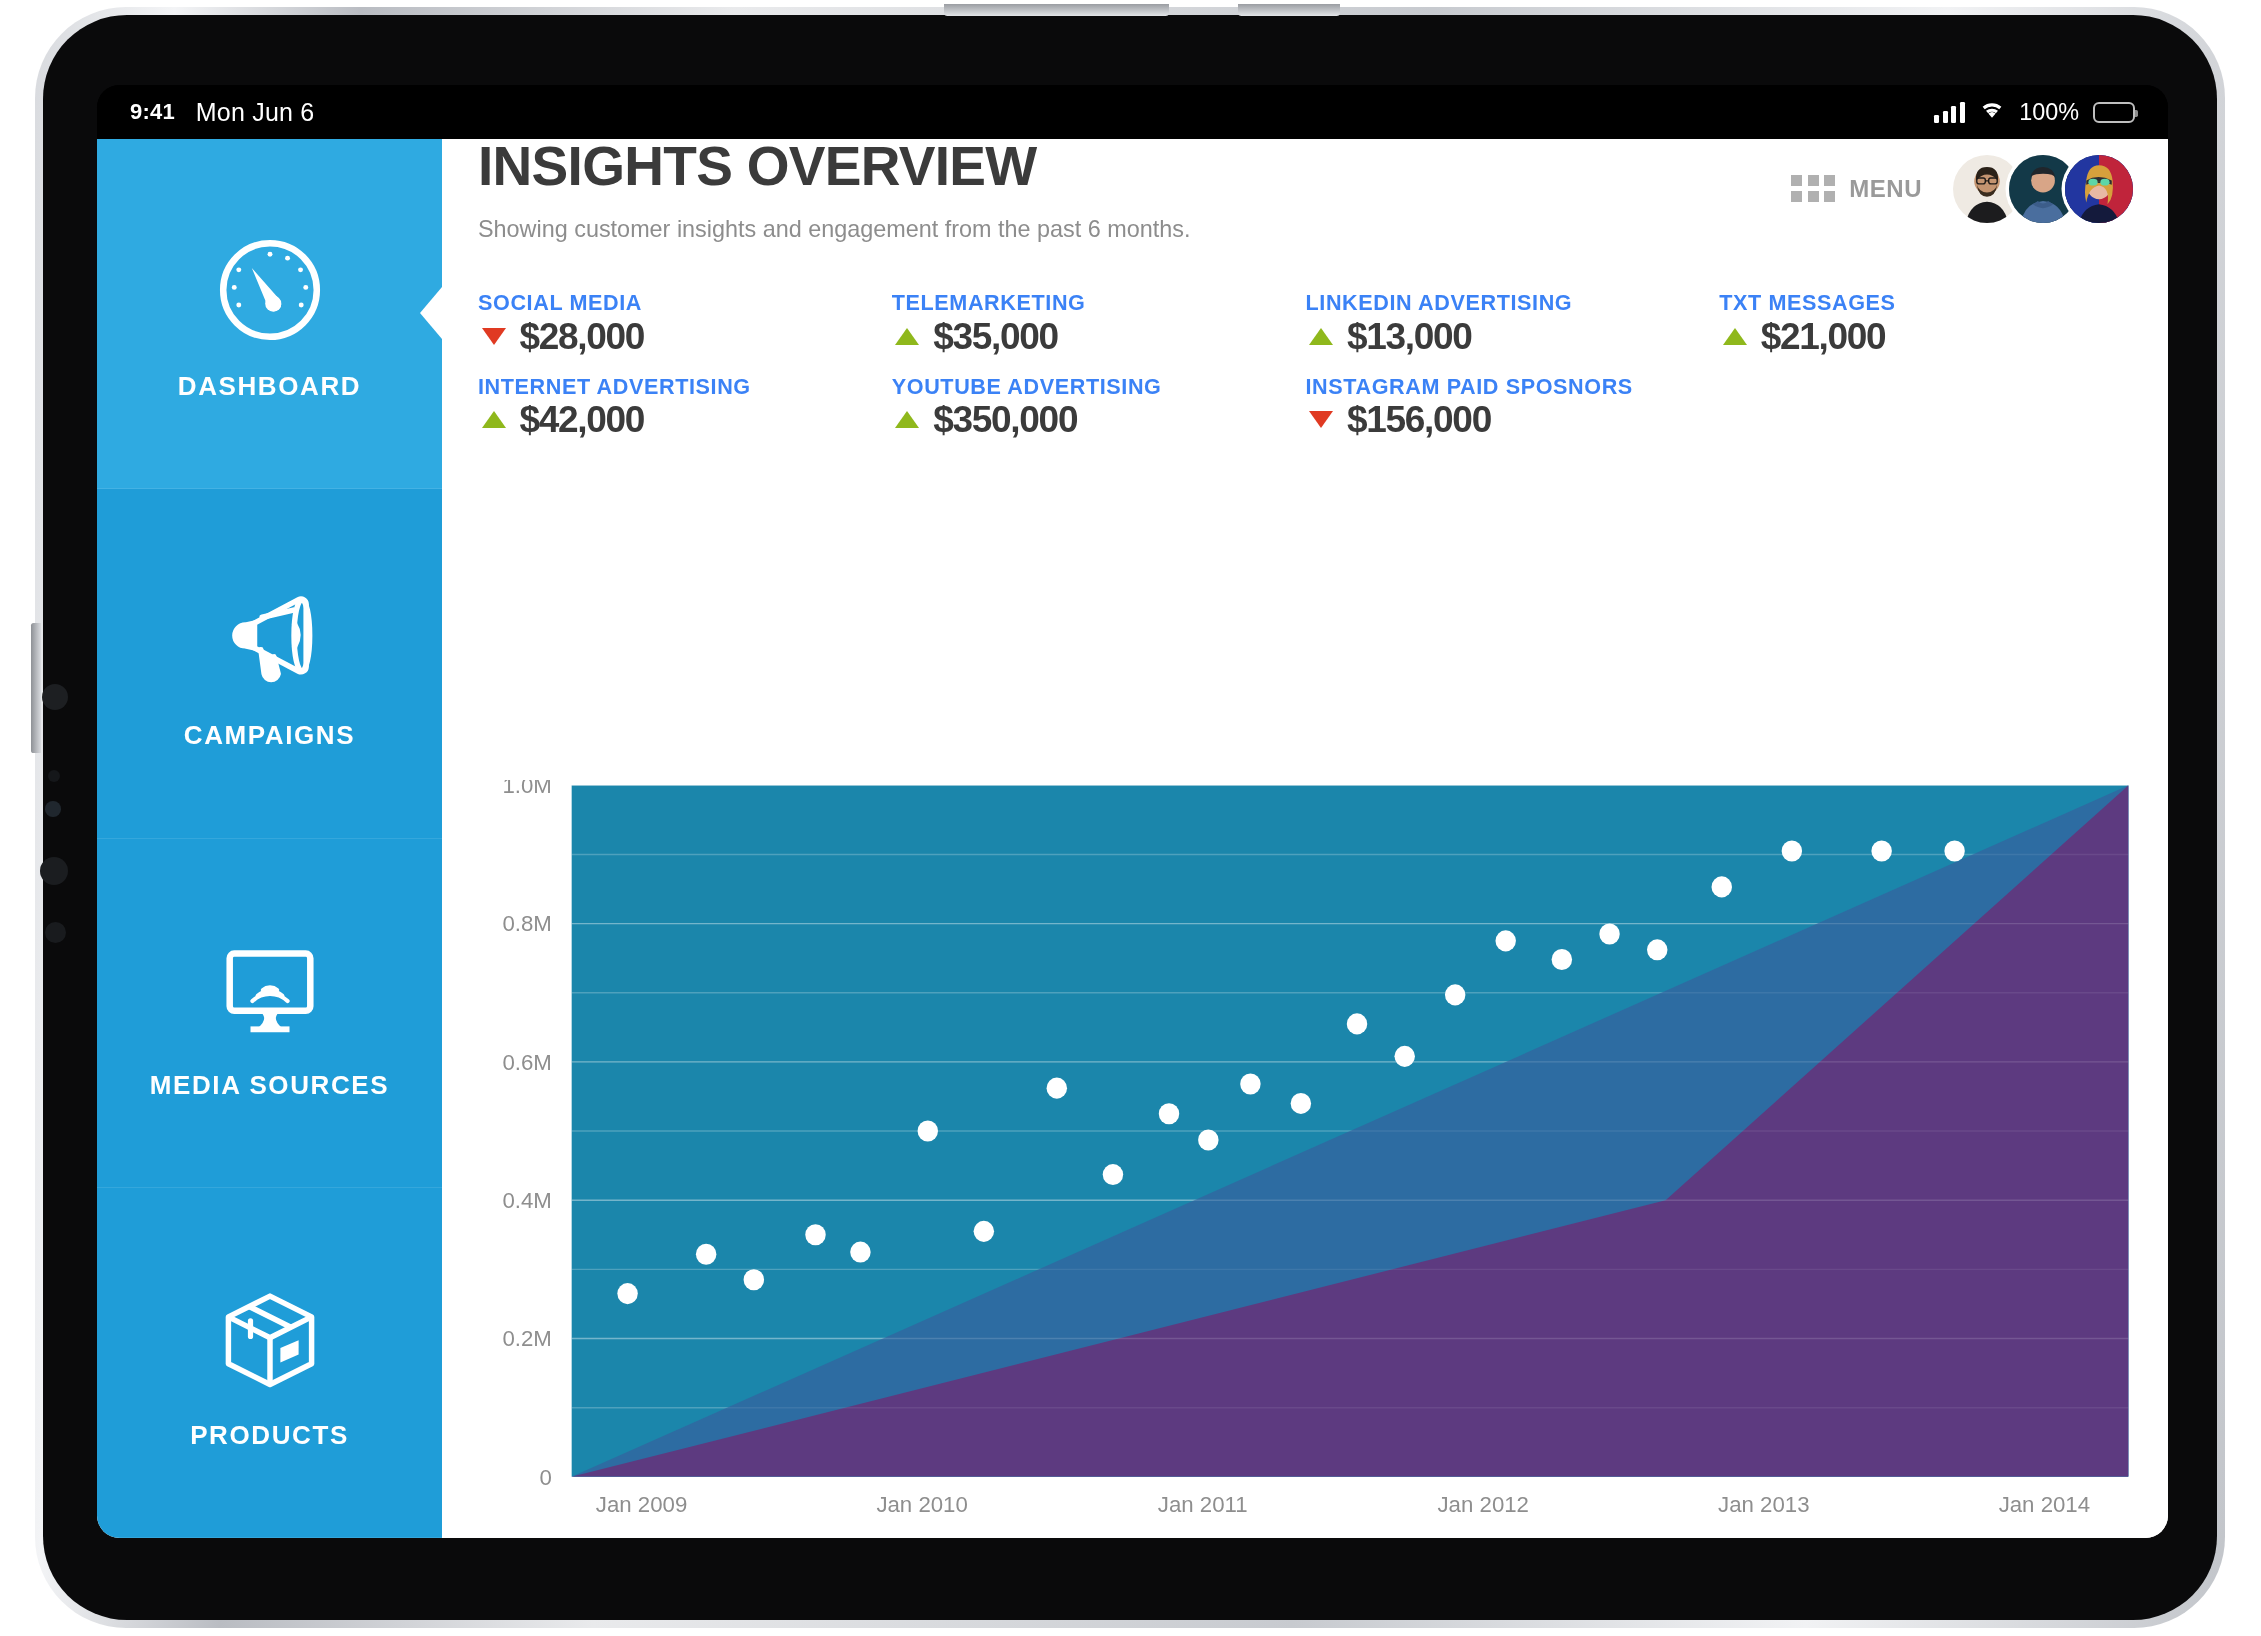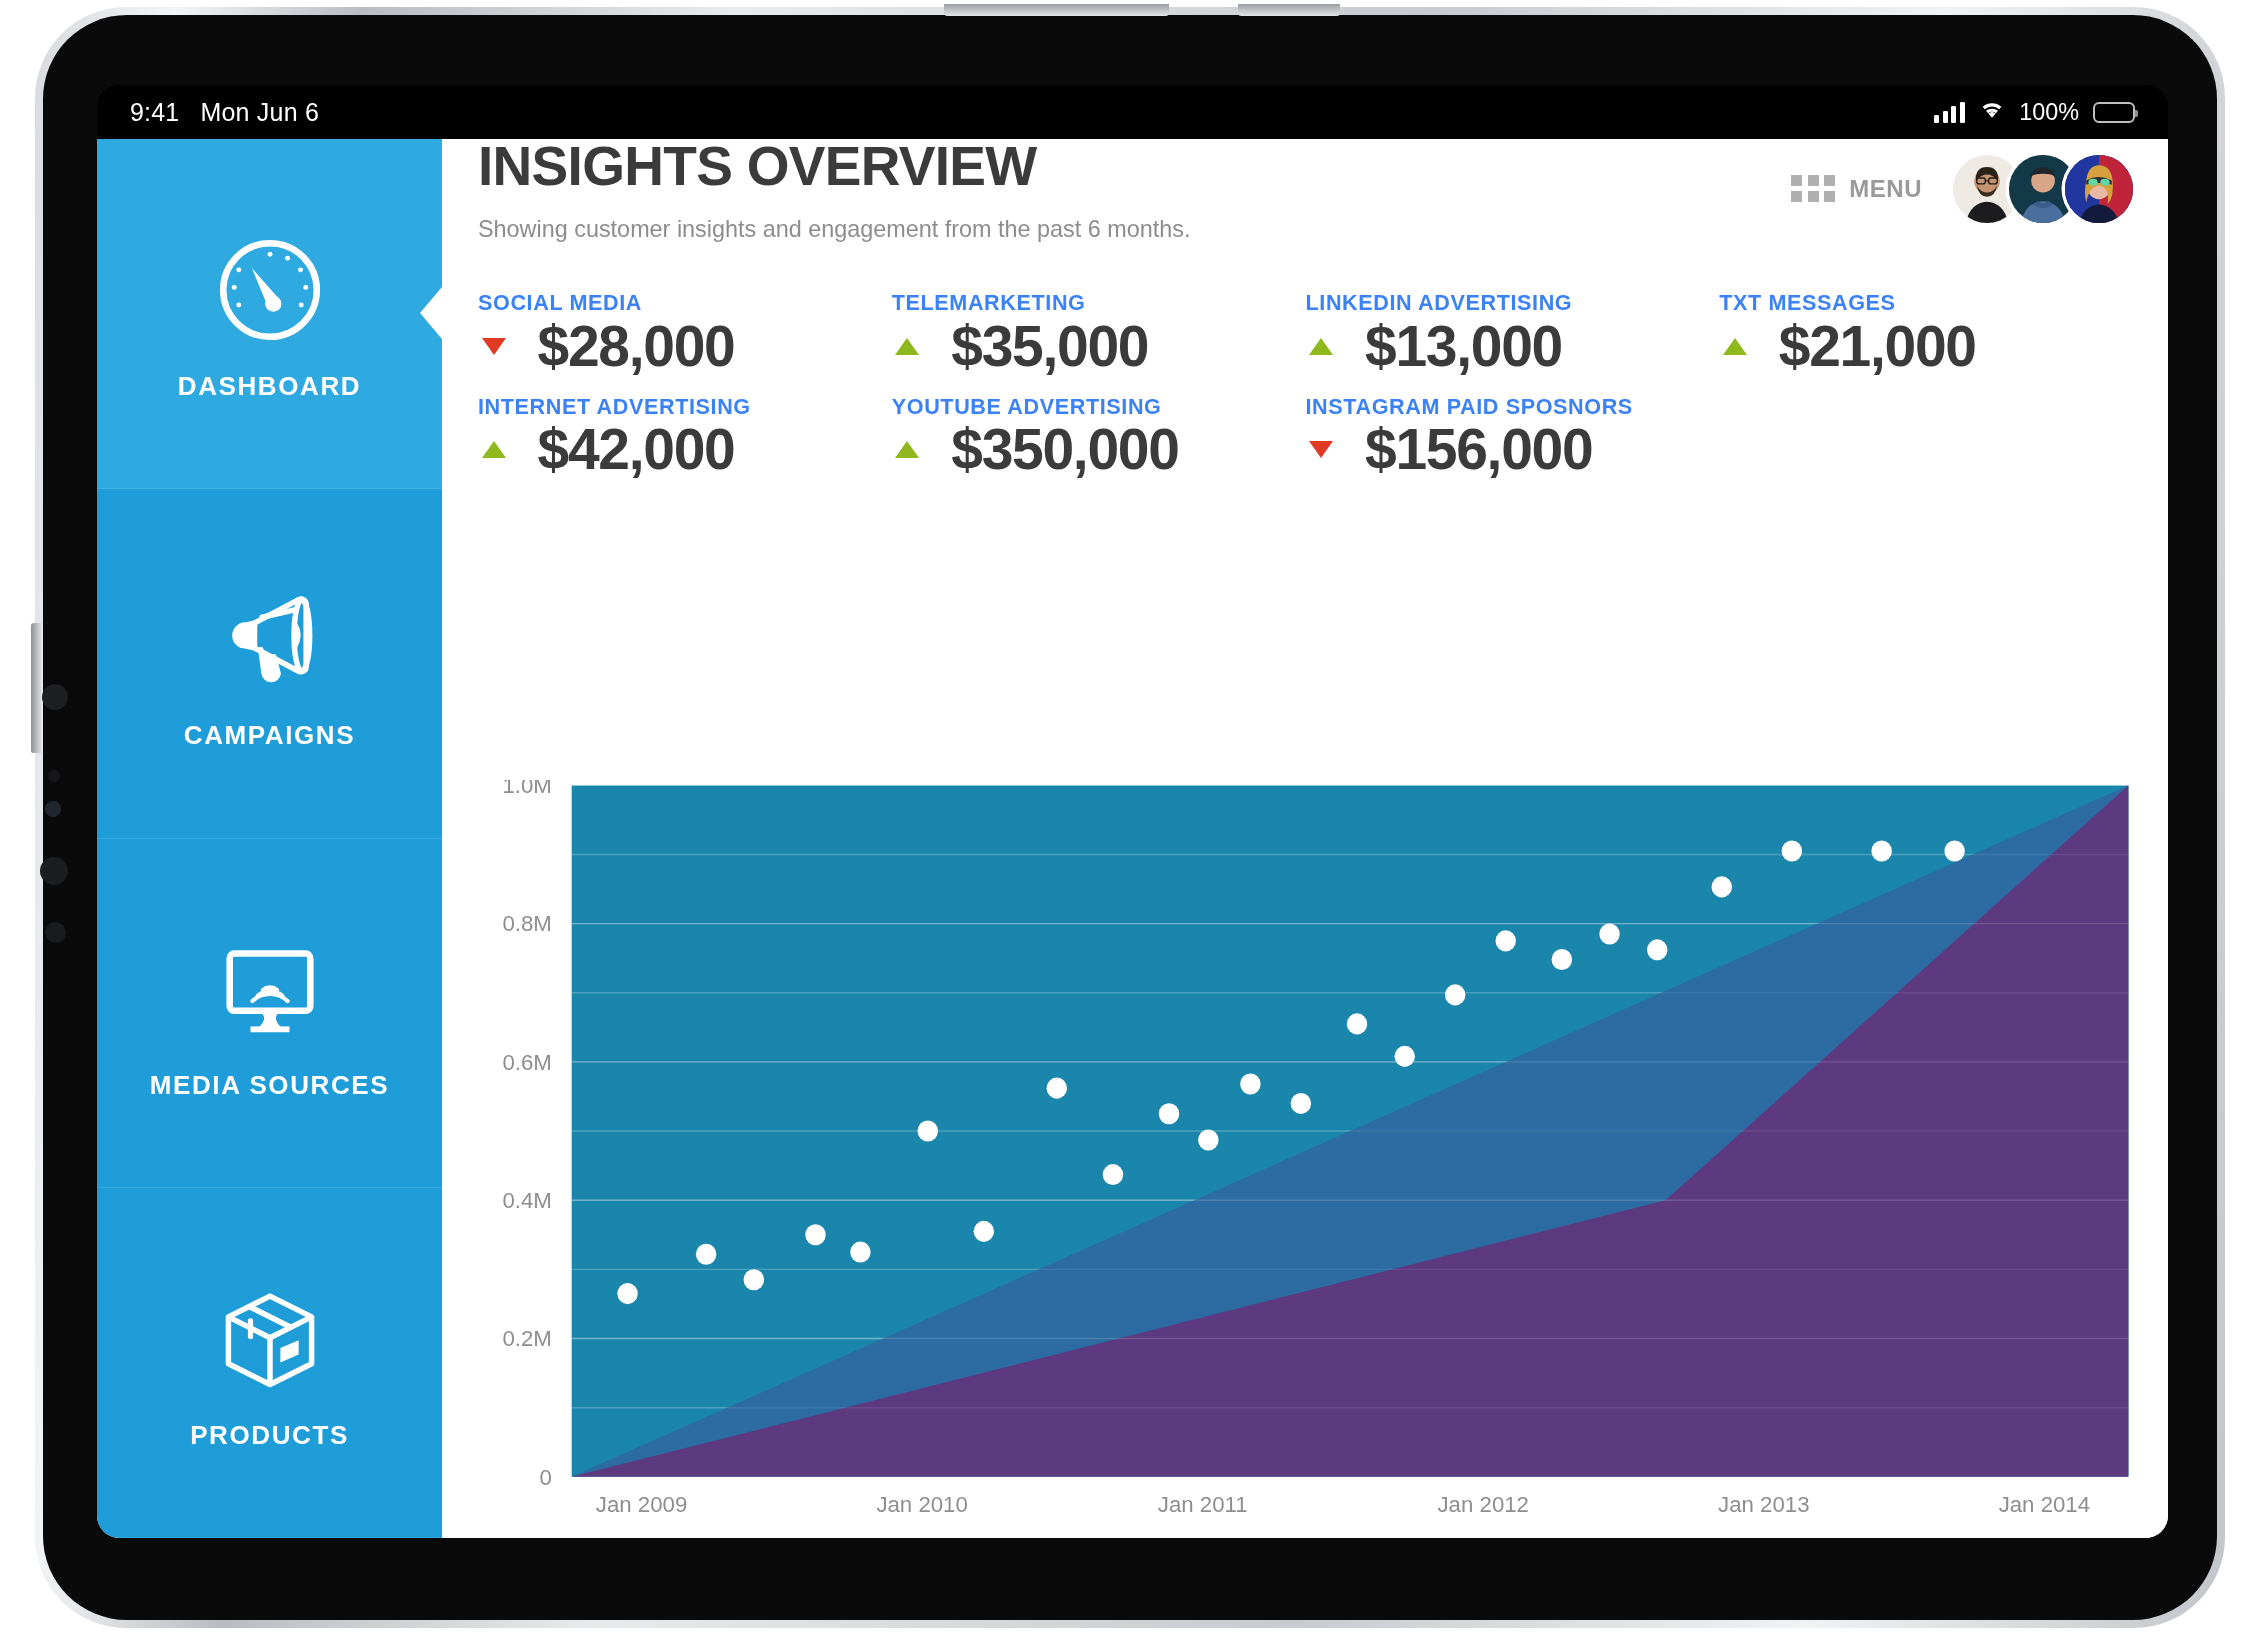--- a/index.html
+++ b/index.html
@@ -52,21 +52,21 @@
   }
 
   
   #status-bar {
     position: absolute; left: 0; top: 0; width: 100%; height: 54px;
     background: #000; color: #fff;
     display: flex; align-items: center; justify-content: space-between;
     padding: 0 33px;
   }
   #status-left { display: flex; align-items: center; gap: 21px; }
-  #status-time { font-size: 25px; font-weight: 400; letter-spacing: 0.2px; }
+  #status-time { font-size: 22px; font-weight: 700; letter-spacing: 0.2px; }
   #status-date { font-size: 25px; font-weight: 500; letter-spacing: 0.2px; }
   #status-right { display: flex; align-items: center; gap: 14px; }
   .signal-bars { display: flex; align-items: flex-end; gap: 3.5px; height: 21px; }
   .signal-bars i { width: 5.2px; background: #fff; border-radius: 1.3px; display:block; }
   .signal-bars i:nth-child(1){height:7.8px}
   .signal-bars i:nth-child(2){height:12px}
   .signal-bars i:nth-child(3){height:16.4px}
   .signal-bars i:nth-child(4){height:21px}
   #wifi-icon { width: 26px; height: 21px; }
   #battery-pct { font-size: 23.4px; font-weight: 500; }
@@ -138,21 +138,21 @@
   .kpi-label {
     font-size: 21.6px; font-weight: 700; color: #3b82f6;
     letter-spacing: 0.6px; margin-bottom: 1.7px;
   }
   .kpi-value-row { display: flex; align-items: center; gap: 14px; padding-left: 3.5px; }
   .tri { width: 0; height: 0; flex: 0 0 auto; }
   .tri.up   { border-left: 12px solid transparent; border-right: 12px solid transparent;
               border-bottom: 17.3px solid #8fb81c; }
   .tri.down { border-left: 12px solid transparent; border-right: 12px solid transparent;
               border-top: 17.3px solid #e03a22; }
-  .kpi-value { font-size: 57px; font-weight: 800; color: #3b3b3b; letter-spacing: -1.3px; line-height: 1; margin-left: 18px; }
+  .kpi-value { font-size: 37px; font-weight: 800; color: #3b3b3b; letter-spacing: -1.3px; line-height: 1; }
 
   
   #chart-block { position: absolute; left: 36px; right: 35px; top: 641px; bottom: 12px; }
   #chart-svg { width: 100%; height: 100%; display: block; }
   .ytick { font-size: 25px; fill: #8e8e8e; font-family: "Liberation Sans", sans-serif; text-anchor: end; }
   .xtick { font-size: 25px; fill: #8e8e8e; font-family: "Liberation Sans", sans-serif; text-anchor: middle; }
 </style>
 </head>
 <body>
 

